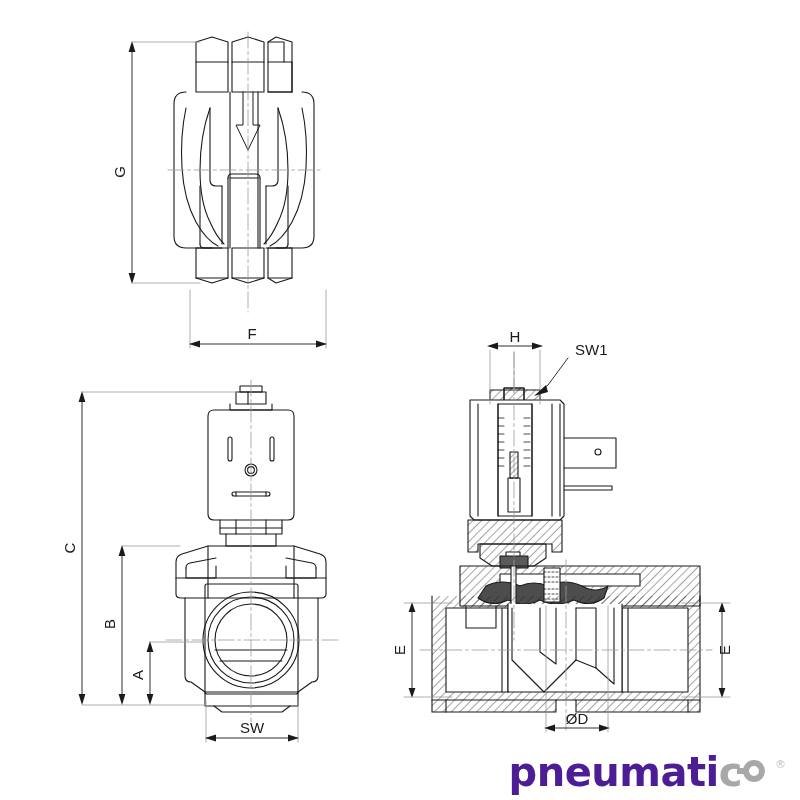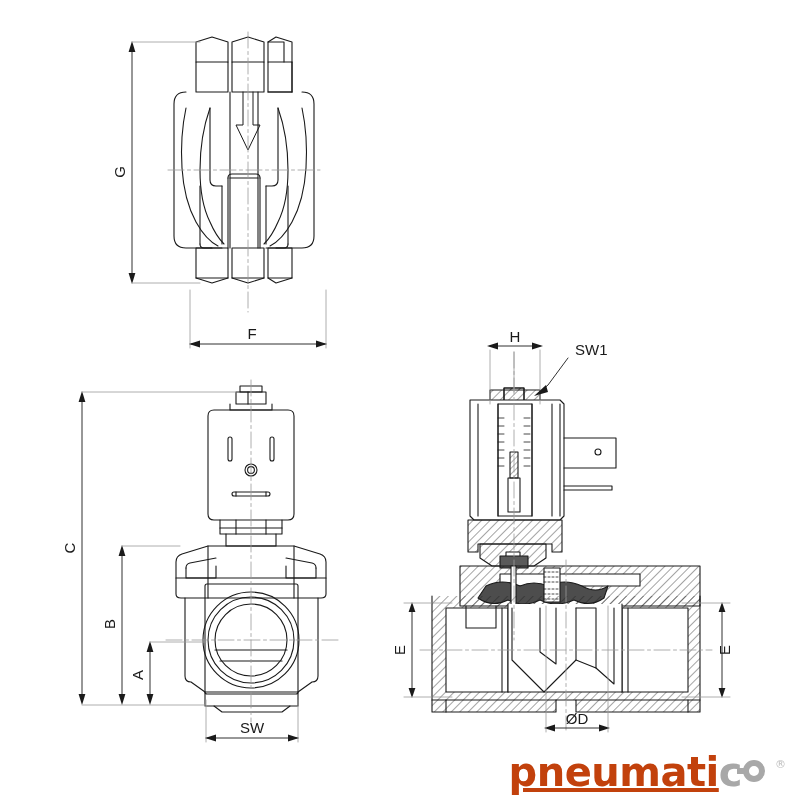--- a/index.html
+++ b/index.html
@@ -37,21 +37,21 @@
     align-items: flex-end;
     line-height: 1;
     user-select: none;
   }
   .logo-word {
     font-family: "DejaVu Sans", sans-serif;
     font-weight: 700;
     font-size: 40px;
     letter-spacing: -0.5px;
   }
-  .logo-pink { color: #c2410c; text-decoration: underline; }
+  .logo-pink { color: #4c1d95; }
   .logo-gray { color: #a8a8a8; }
   .logo-mark {
     position: relative;
     display: inline-block;
     width: 30px;
     height: 30px;
     margin-left: 1px;
     margin-bottom: 2px;
   }
   .logo-mark .ring {

